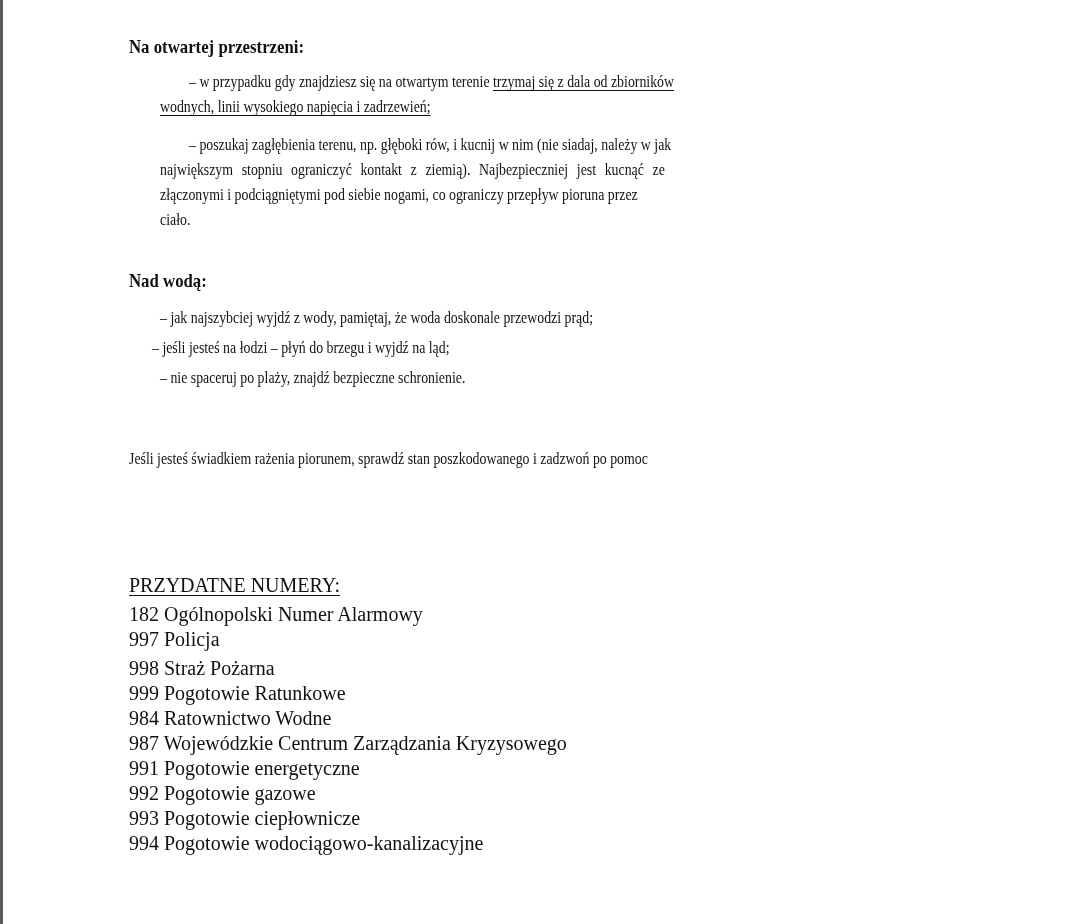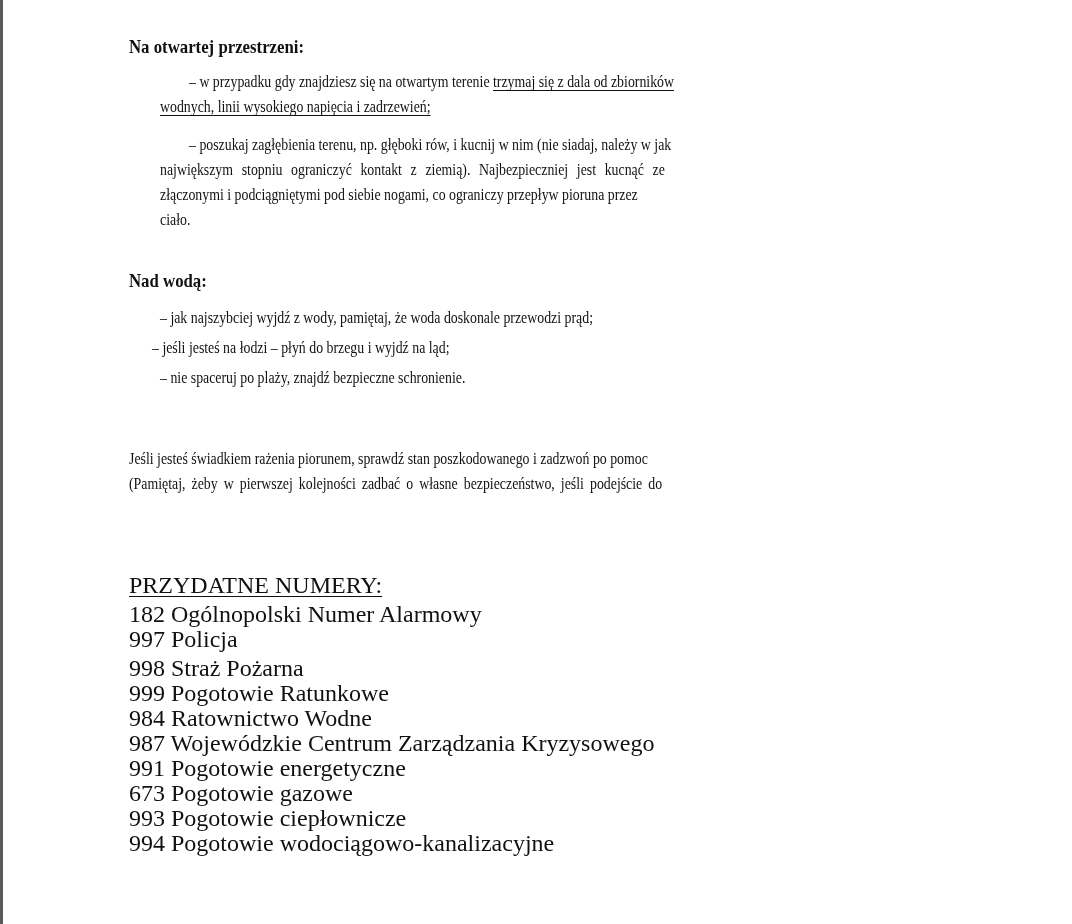--- a/index.html
+++ b/index.html
@@ -39,21 +39,21 @@
     .heading {
       font-weight: bold;
       font-size: 19.5px;
     }
     .u {
       text-decoration: underline;
       text-decoration-thickness: 1px;
       text-underline-offset: 3px;
     }
     .numbers .t {
-      font-size: 24px;
+      font-size: 20px;
     }
   </style>
 </head>
 <body>
 
 <div class="edge-left"></div>
 
 <div class="page">
 
   <div class="t heading" style="left:129px; top:35px;">
@@ -91,33 +91,30 @@
   <div class="t" style="left:152px; top:336px;">
     <span class="condensed" style="transform:scaleX(0.865);">– jeśli jesteś na łodzi – płyń do brzegu i wyjdź na ląd;</span>
   </div>
   <div class="t" style="left:160px; top:366px;">
     <span class="condensed" style="transform:scaleX(0.865);">– nie spaceruj po plaży, znajdź bezpieczne schronienie.</span>
   </div>
 
   <div class="t" style="left:129px; top:447px;text-align:center;">
     <span class="condensed" style="transform:scaleX(0.865);">Jeśli jesteś świadkiem rażenia piorunem, sprawdź stan poszkodowanego i zadzwoń po pomoc</span>
   </div>
-  <div class="t" style="left:129px; top:472px;">
-    <span class="condensed" style="transform:scaleX(0.865); word-spacing:3px;">(Pamiętaj, żeby w pierwszej kolejności zadbać o własne bezpieczeństwo, jeśli podejście do</span>
-  </div>
 
   <div class="numbers">
     <div class="t" style="left:129px; top:573px;">
       <span class="u">PRZYDATNE NUMERY:</span>
     </div>
     <div class="t" style="left:129px; top:602px;"><span>182 Ogólnopolski Numer Alarmowy</span></div>
     <div class="t" style="left:129px; top:627px;"><span>997 Policja</span></div>
     <div class="t" style="left:129px; top:656px;"><span>998 Straż Pożarna</span></div>
     <div class="t" style="left:129px; top:681px;"><span>999 Pogotowie Ratunkowe</span></div>
     <div class="t" style="left:129px; top:706px;"><span>984 Ratownictwo Wodne</span></div>
     <div class="t" style="left:129px; top:731px;"><span>987 Wojewódzkie Centrum Zarządzania Kryzysowego</span></div>
     <div class="t" style="left:129px; top:756px;"><span>991 Pogotowie energetyczne</span></div>
-    <div class="t" style="left:129px; top:781px;"><span>673 Pogotowie gazowe</span></div>
+    <div class="t" style="left:129px; top:781px;"><span>992 Pogotowie gazowe</span></div>
     <div class="t" style="left:129px; top:806px;"><span>993 Pogotowie ciepłownicze</span></div>
     <div class="t" style="left:129px; top:831px;"><span>994 Pogotowie wodociągowo-kanalizacyjne</span></div>
   </div>
 
 </div>
 
 </body></html>

